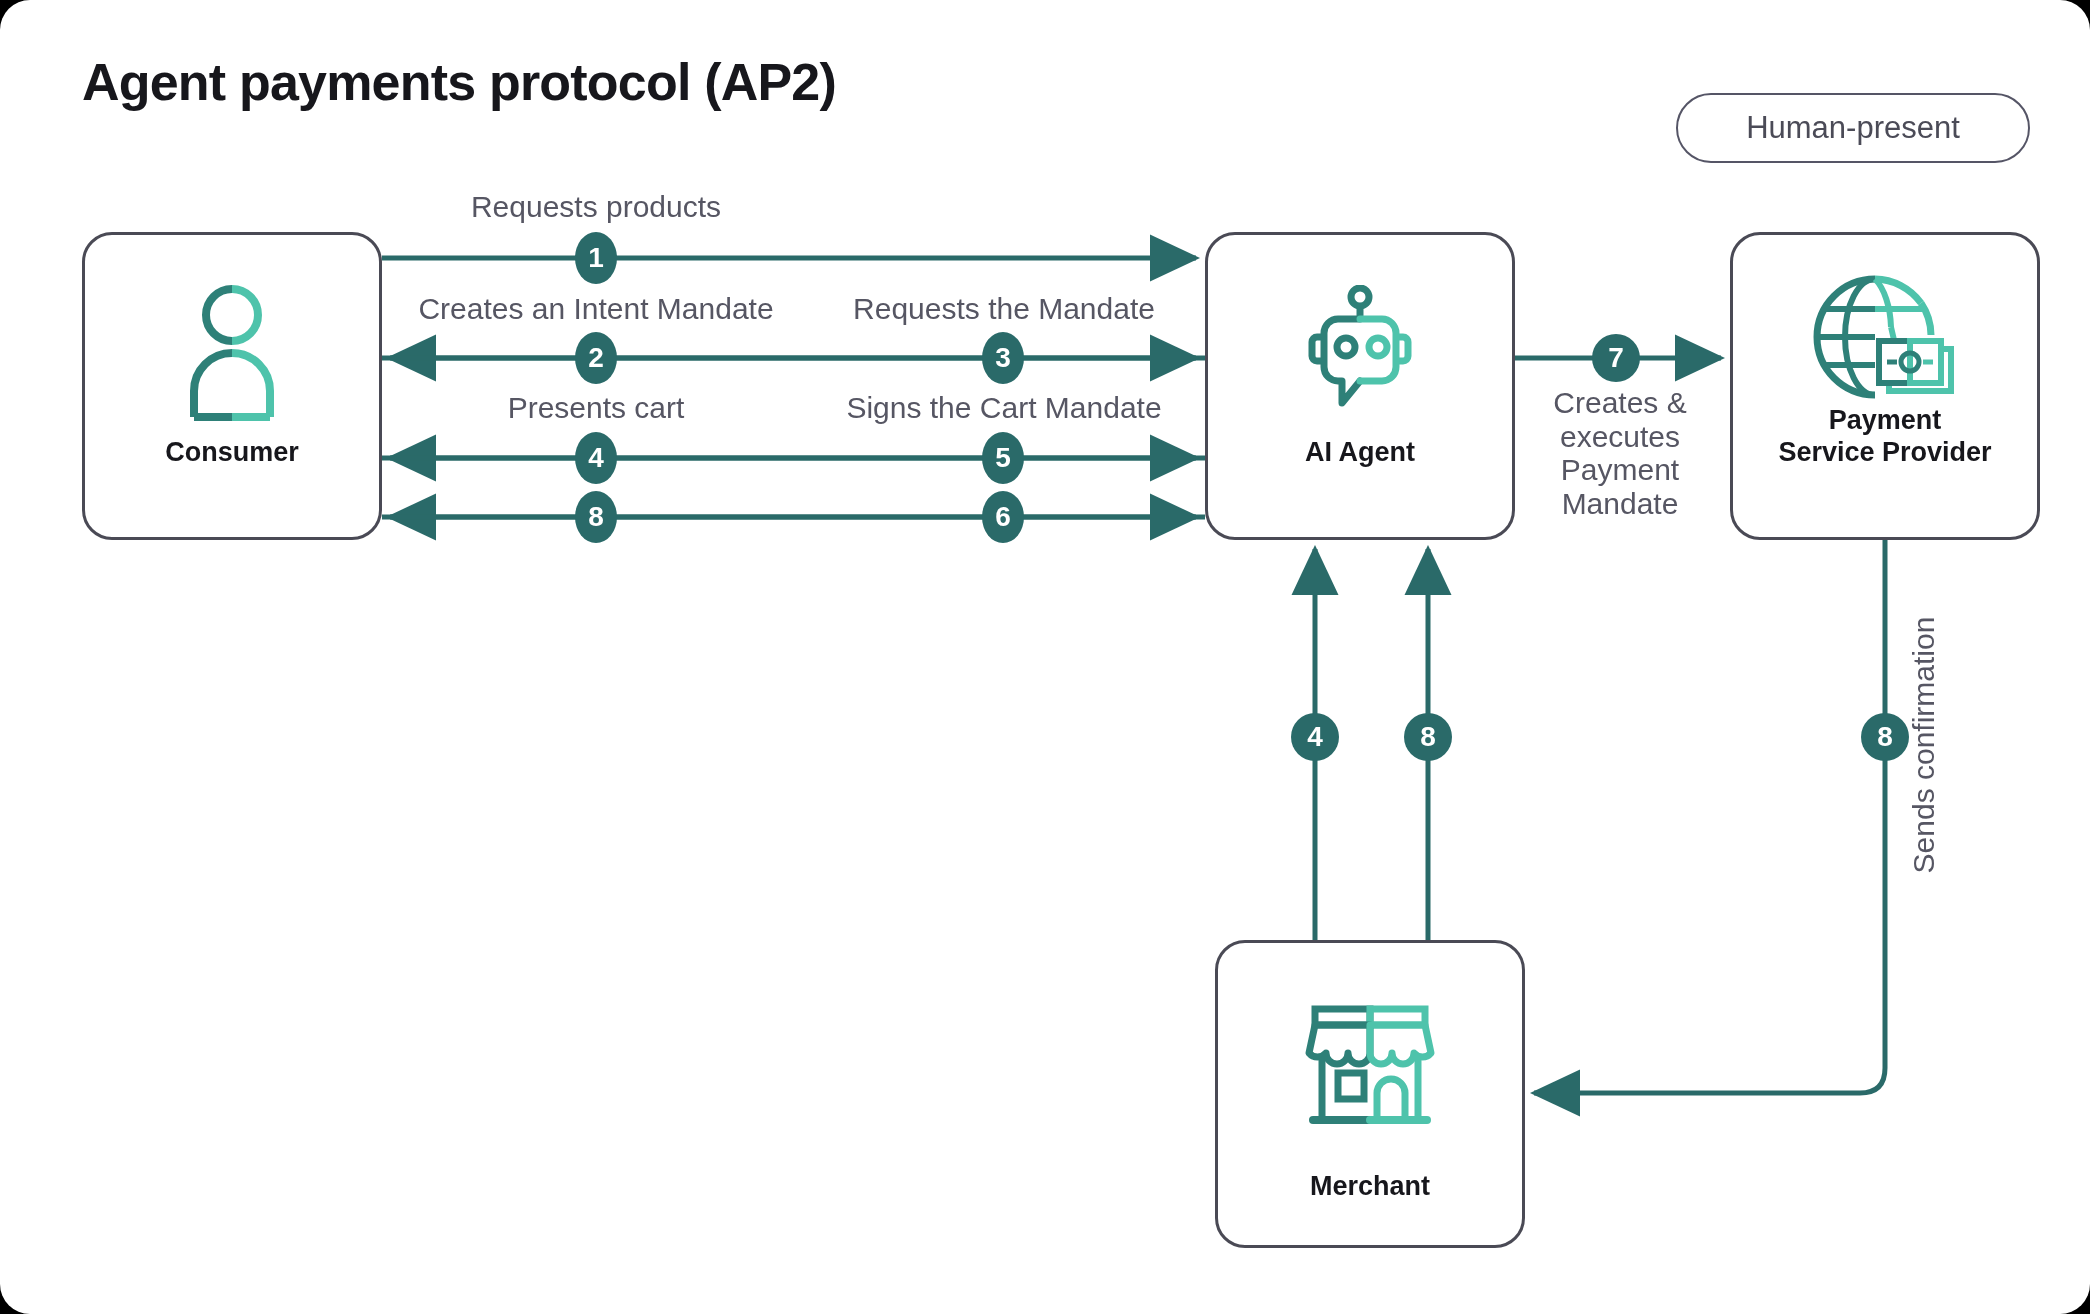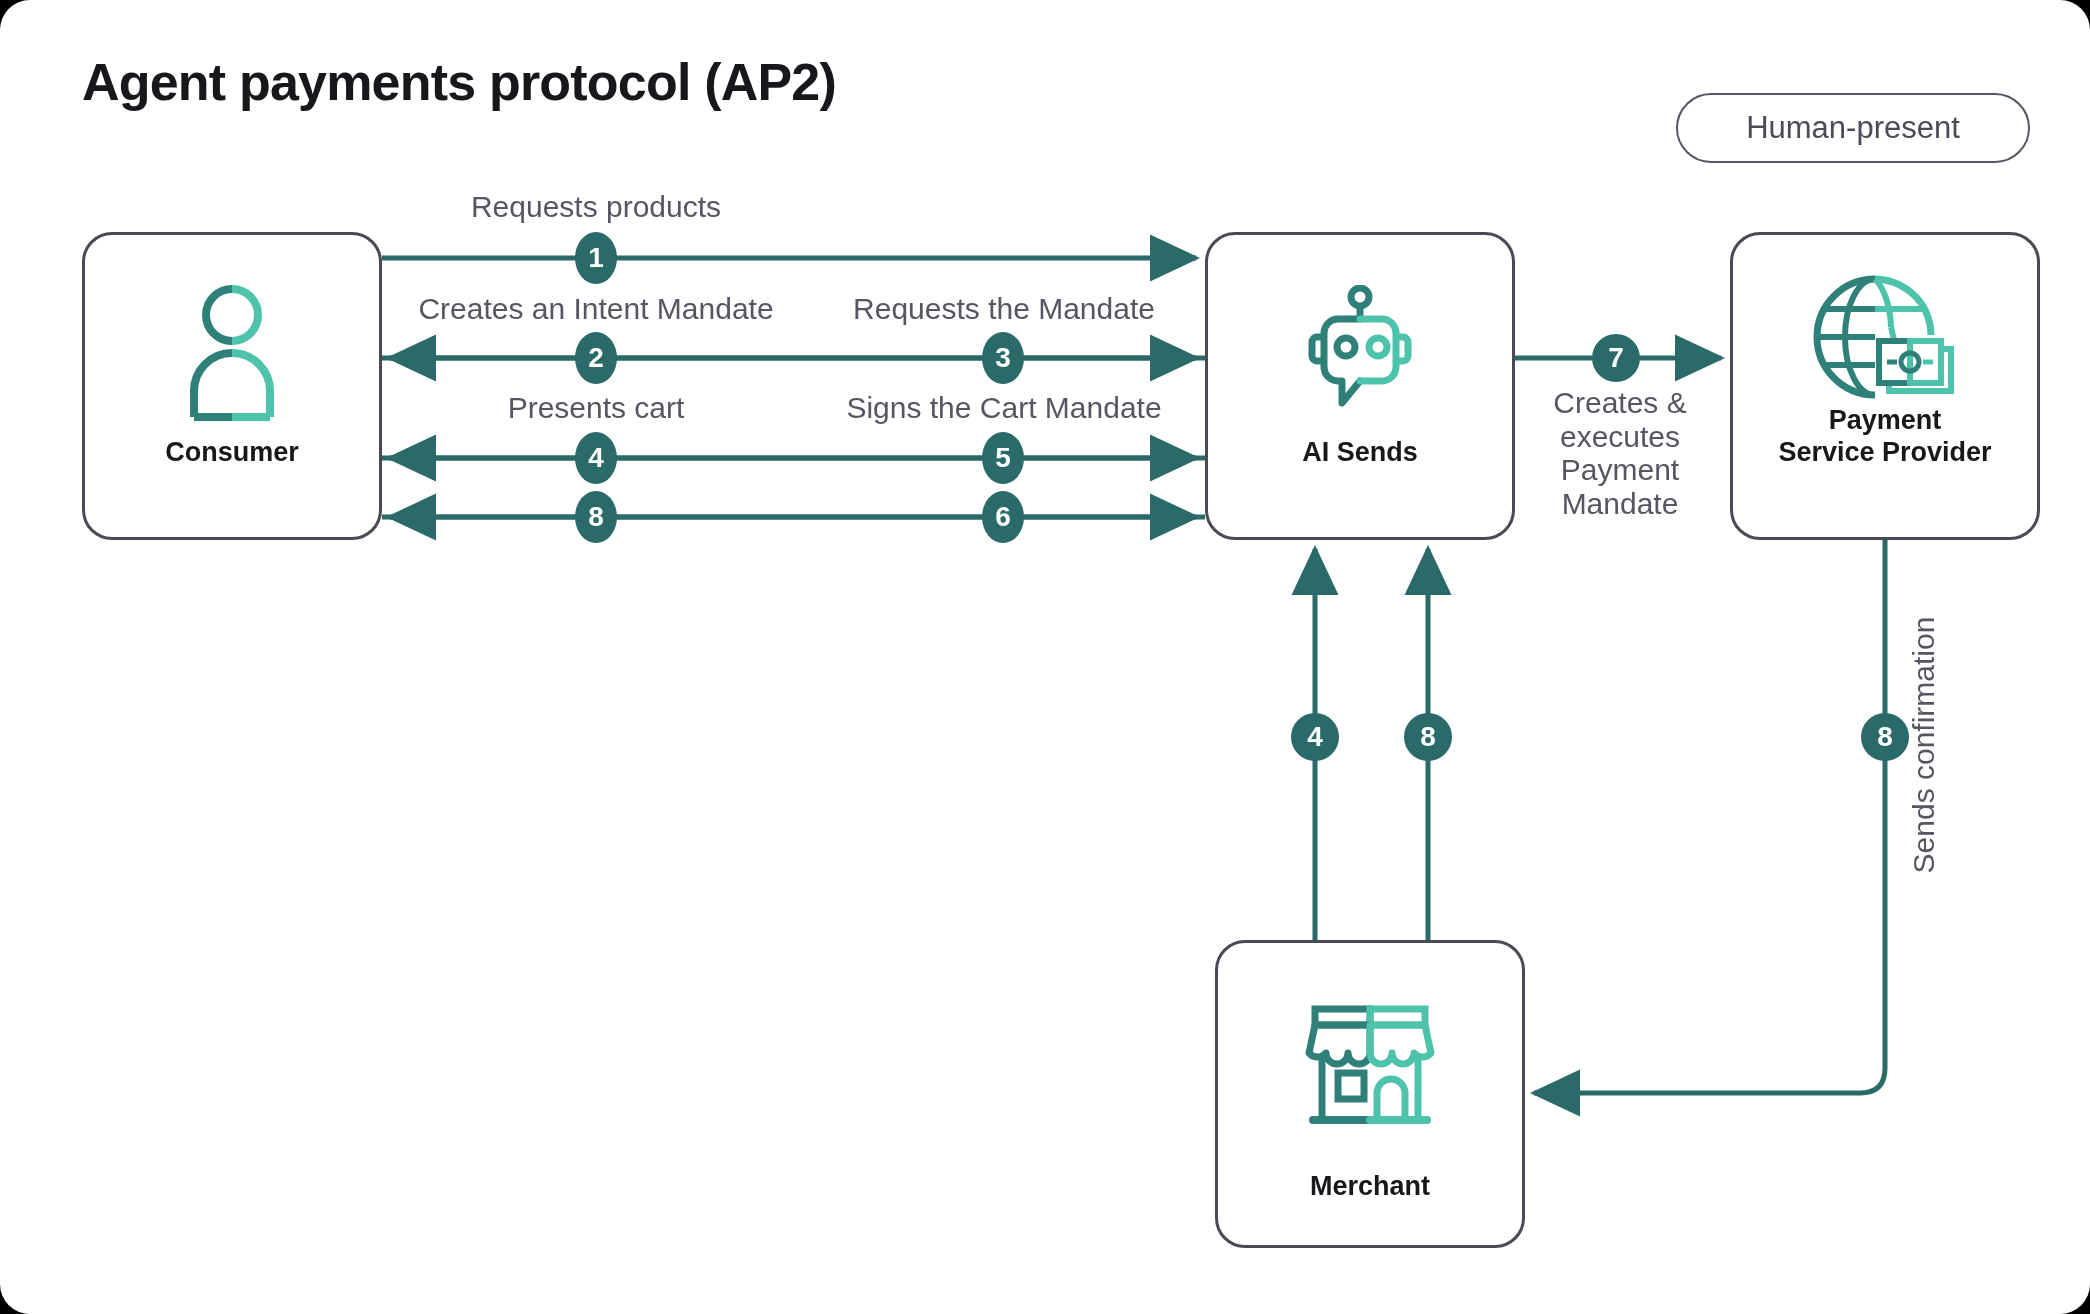--- a/index.html
+++ b/index.html
@@ -234,21 +234,21 @@
 
         <path d="M68 34 L90 34 A14 14 0 0 1 104 48 L104 82 A14 14 0 0 1 90 96 L68 96" fill="none" stroke="#4ec3ab" stroke-width="7" stroke-linejoin="round" stroke-linecap="round"></path>
 
         <path d="M32 52 L25 52 A5 5 0 0 0 20 57 L20 71 A5 5 0 0 0 25 76 L32 76" fill="none" stroke="#2e8078" stroke-width="7" stroke-linejoin="round"></path>
         <path d="M104 52 L111 52 A5 5 0 0 1 116 57 L116 71 A5 5 0 0 1 111 76 L104 76" fill="none" stroke="#4ec3ab" stroke-width="7" stroke-linejoin="round"></path>
 
         <circle cx="54" cy="62" r="9" fill="none" stroke="#2e8078" stroke-width="7"></circle>
         <circle cx="86" cy="62" r="9" fill="none" stroke="#4ec3ab" stroke-width="7"></circle>
       </svg>
     </div>
-    <div class="node-label">AI Sends</div>
+    <div class="node-label">AI Agent</div>
   </div>
 
   <div class="node-card" id="node-psp">
     <div class="node-icon">
       <svg width="148" height="132" viewBox="0 0 148 132">
 
         <path d="M64 6 A58 58 0 0 0 64 122" fill="none" stroke="#2e8078" stroke-width="7"></path>
         <path d="M64 6 A58 58 0 0 1 110 30" fill="none" stroke="#4ec3ab" stroke-width="7"></path>
         <path d="M110 30 A58 58 0 0 1 120 62" fill="none" stroke="#4ec3ab" stroke-width="7"></path>
 

